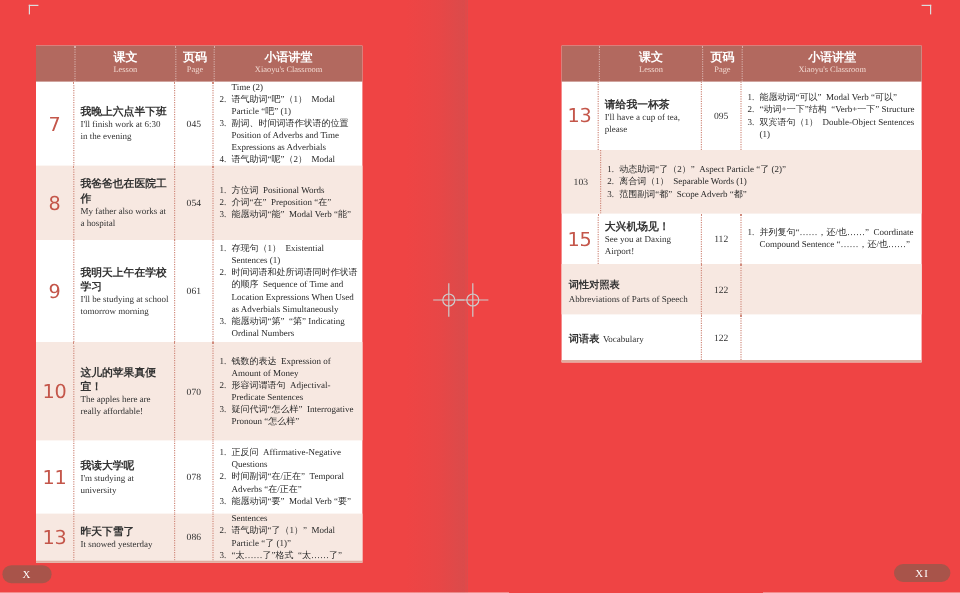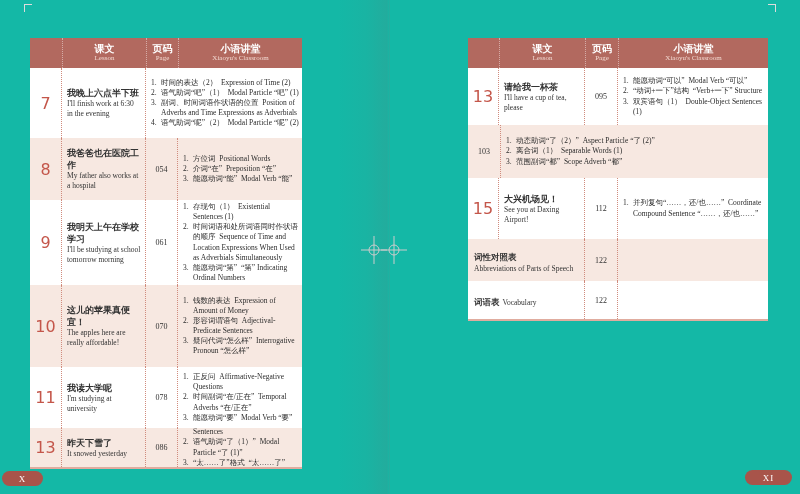--- a/index.html
+++ b/index.html
@@ -7,21 +7,21 @@
     --row-alt-bg:#f7e8e1;
     --accent-red:#c4564a;
     --dotted-line:#d08b7d;
     --folio-bg:#a8544a;
     --table-border:#e0ac9f;
     --ink:#2b2b2b;
   }
   *{margin:0;padding:0;box-sizing:border-box;}
   html,body{width:800px;height:494px;background:#fdfdfd;overflow:hidden;
     font-family:"Liberation Serif",serif;color:var(--ink);}
-  .spread{position:relative;width:800px;height:494px;background:#14b8a6;}
+  .spread{position:relative;width:800px;height:494px;background:#ef4444;}
 
   
   .gutter{position:absolute;top:0;left:338px;width:52px;height:494px;
     background:linear-gradient(90deg,rgba(110,110,110,0) 0%,rgba(110,110,110,0.06) 55%,
       rgba(110,110,110,0.16) 94%,rgba(110,110,110,0.02) 100%);}
   .page-edge-line{position:absolute;top:0;left:389px;width:1px;height:494px;background:rgba(120,120,120,0.12);}
 
   
   .crop-mark{position:absolute;width:8px;height:8px;border-color:#dcdcdc;}
   .crop-mark.tl{left:24px;top:4px;border-left:1px solid #dcdcdc;border-top:1px solid #dcdcdc;}
@@ -66,21 +66,21 @@
 
   
   #tbody-left .trow:nth-child(1){height:70px;}
   #tbody-left .trow:nth-child(2){height:62px;}
   #tbody-left .trow:nth-child(3){height:85px;}
   #tbody-left .trow:nth-child(4){height:82px;}
   #tbody-left .trow:nth-child(5){height:61px;}
   #tbody-left .trow:nth-child(6){height:39px;}
   #tbody-right .trow:nth-child(1){height:57px;}
   #tbody-right .trow:nth-child(2){height:53px;}
-  #tbody-right .trow:nth-child(3){height:61px;}
+  #tbody-right .trow:nth-child(3){height:42px;}
   #tbody-right .trow:nth-child(4){height:42px;}
   #tbody-right .trow:nth-child(5){height:38px;}
 
   
   .extra .merged{align-items:flex-start;padding-left:6px;}
   .extra .zh{font-family:"Liberation Sans",sans-serif;font-weight:bold;font-size:8.5px;color:#333;line-height:1.4;margin-top:36px;}
   .extra .en{font-size:7.5px;color:#333;line-height:1.3;}
   .extra .en.inline{display:inline;margin-left:3px;}
 
   
@@ -127,20 +127,21 @@
         <div class="hen">Xiaoyu's Classroom</div>
       </div>
     </div>
     <div class="tbody" id="tbody-left">
         <div class="trow">
     <div class="c num">7</div>
     <div class="c lesson">
       <div class="zh">我晚上六点半下班</div>
       <div class="en">I'll finish work at 6:30 in the evening</div>
     </div>
+    <div class="c page">045</div>
     <div class="c classroom" style="flex:1">
             <div class="item">
               <span class="inum">1.</span>
               <span class="itext">时间的表达（2）  Expression of Time (2)</span>
             </div>
             <div class="item">
               <span class="inum">2.</span>
               <span class="itext">语气助词“吧”（1）  Modal Particle “吧” (1)</span>
             </div>
             <div class="item">

